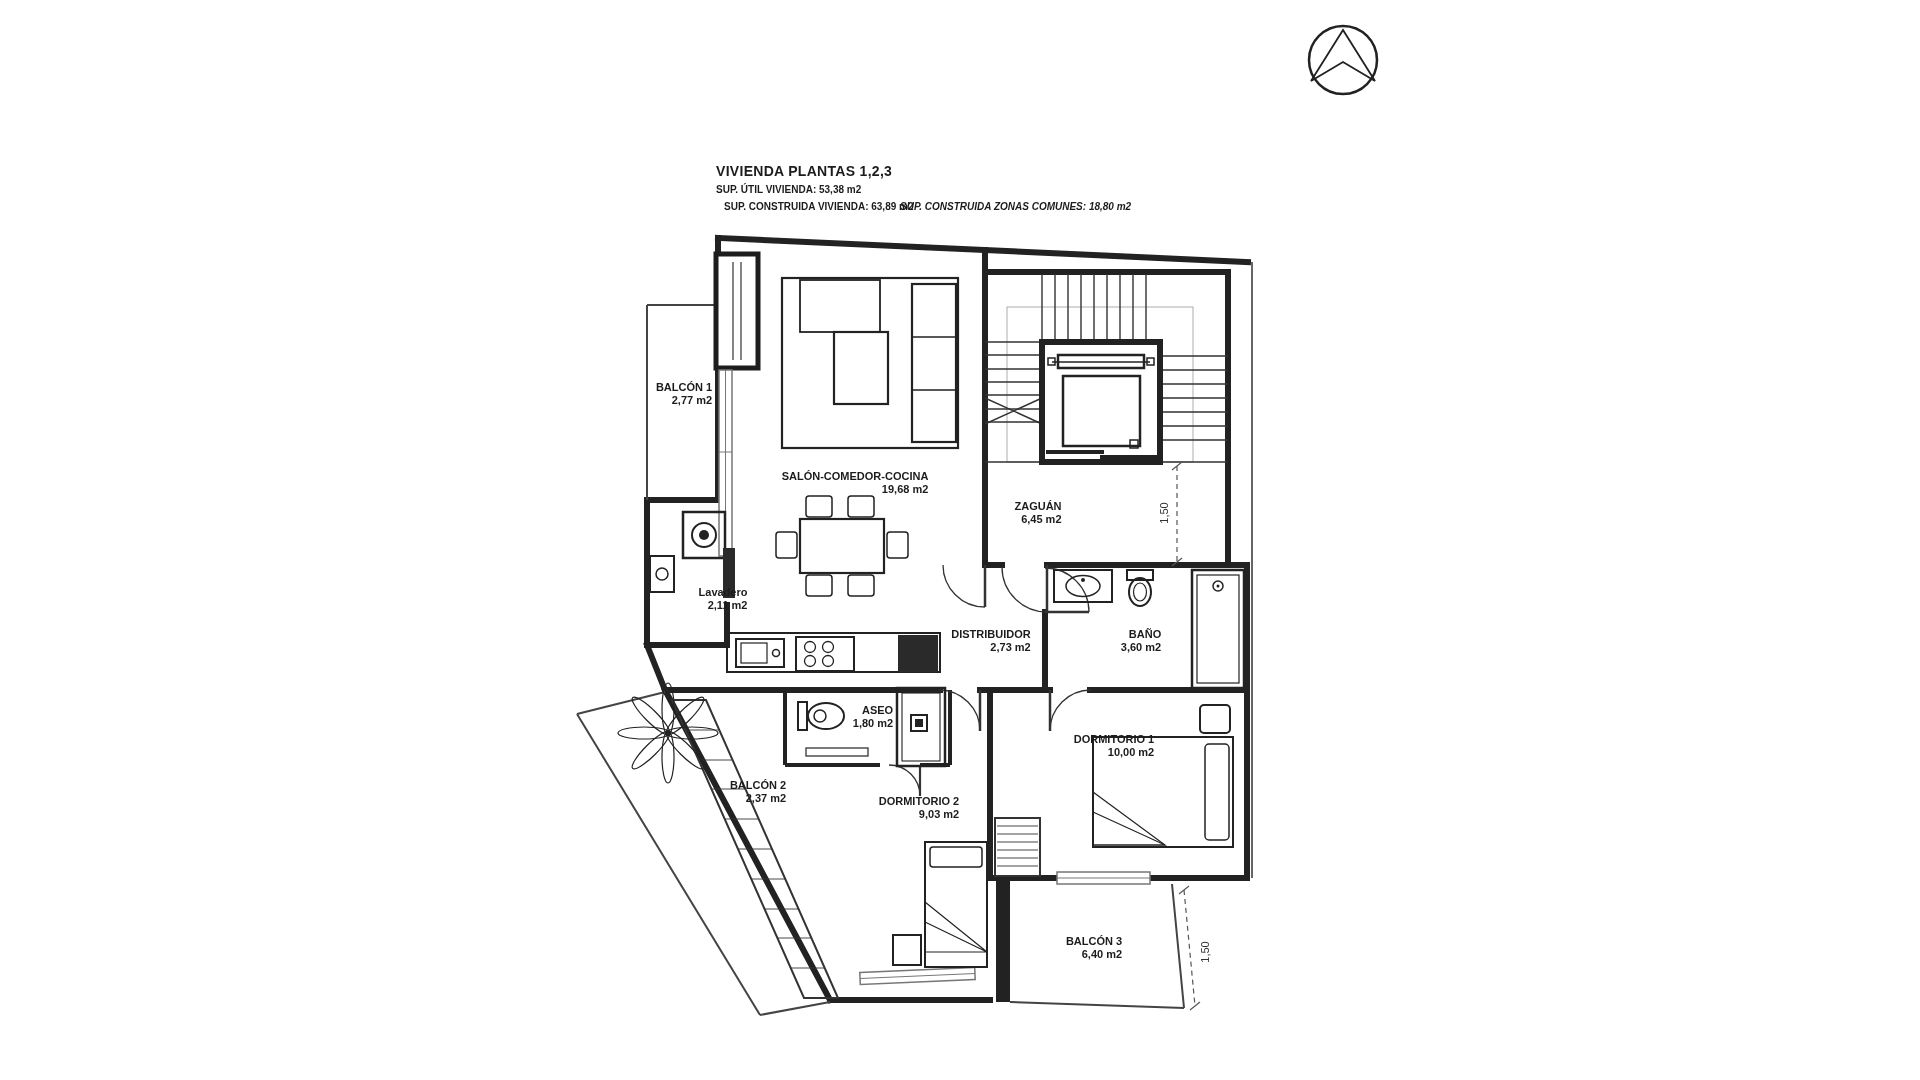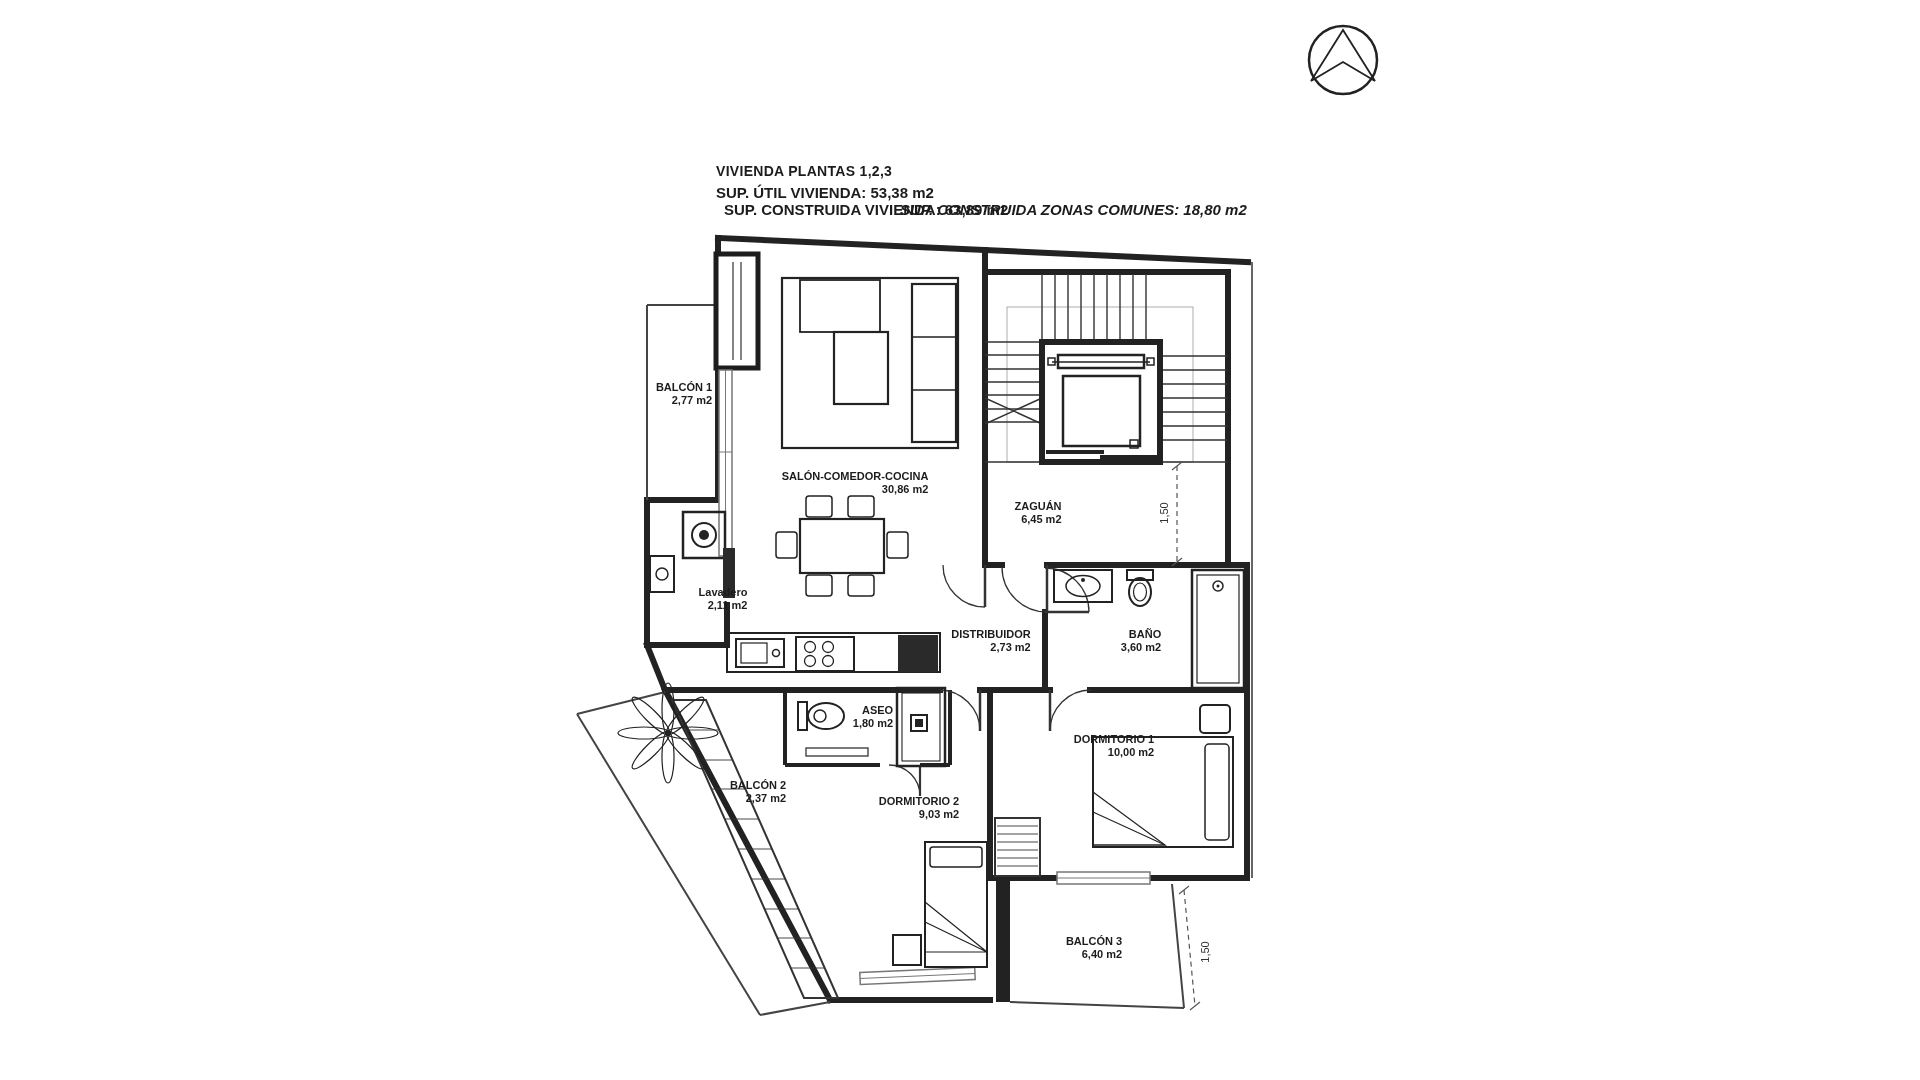--- a/index.html
+++ b/index.html
@@ -1,21 +1,21 @@
 <!DOCTYPE html>
 <html><head>
 <meta charset="utf-8">
 <style>
   html,body{margin:0;padding:0;background:#ffffff;}
   #page{position:relative;width:1920px;height:1080px;background:#ffffff;overflow:hidden;
         font-family:"Liberation Sans", sans-serif;color:#1c1c1c;}
   svg{position:absolute;left:0;top:0;}
   .hdr{position:absolute;font-weight:bold;white-space:nowrap;}
   .hdr-title{font-size:14px;letter-spacing:.3px;}
-  .hdr-sub{font-size:15px;}
+  .hdr-sub{font-size:10px;}
   .room-label{position:absolute;transform:translateX(-50%);text-align:center;
               font-size:11px;font-weight:bold;line-height:13px;white-space:nowrap;}
   .room-label span{display:block;text-align:right;}
   .dim-label{position:absolute;font-size:11px;transform:translate(-50%,-50%) rotate(-90deg);
              white-space:nowrap;color:#333;}
 </style>
 </head>
 <body>
 
 <div id="page">
@@ -236,21 +236,21 @@
   <div class="hdr hdr-sub" style="left:716px;top:184px;">SUP. ÚTIL VIVIENDA: 53,38 m2</div>
   <div class="hdr hdr-sub" style="left:716px;top:201px;margin-left:8px;">SUP. CONSTRUIDA VIVIENDA: 63,89 m2</div>
   <div class="hdr hdr-sub" style="left:900px;top:201px;font-style:italic;">SUP. CONSTRUIDA ZONAS COMUNES: 18,80 m2</div>
 
   <div class="room-label" style="left:684px;top:381px;">
     <span>BALCÓN 1</span>
     <span>2,77 m2</span>
   </div>
   <div class="room-label" style="left:855px;top:470px;">
     <span>SALÓN-COMEDOR-COCINA</span>
-    <span>30,86 m2</span>
+    <span>19,68 m2</span>
   </div>
   <div class="room-label" style="left:1038px;top:500px;">
     <span>ZAGUÁN</span>
     <span>6,45 m2</span>
   </div>
   <div class="room-label" style="left:697px;top:586px;margin-left:26px;">
     <span>Lavadero</span>
     <span>2,11 m2</span>
   </div>
   <div class="room-label" style="left:991px;top:628px;">

